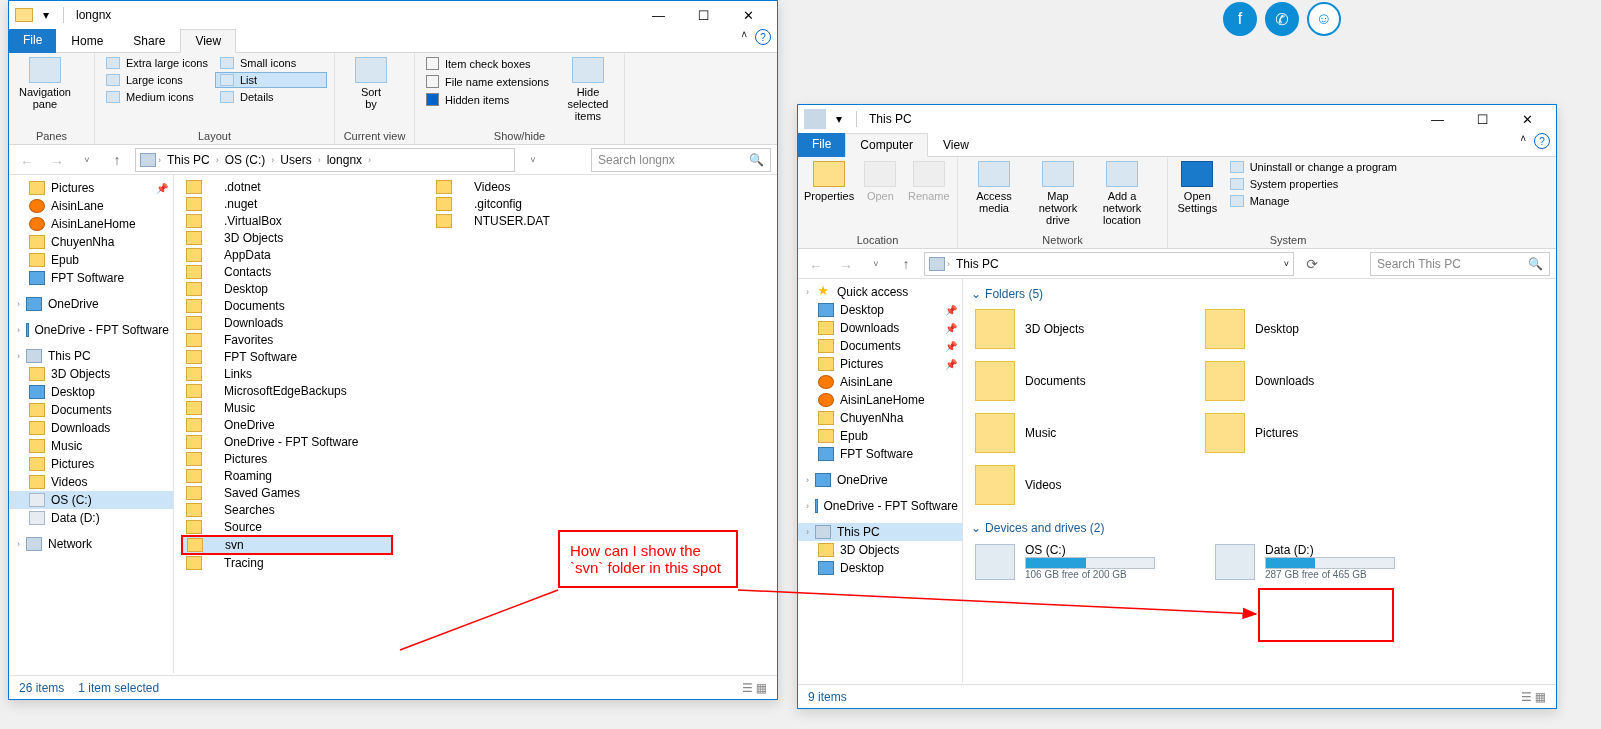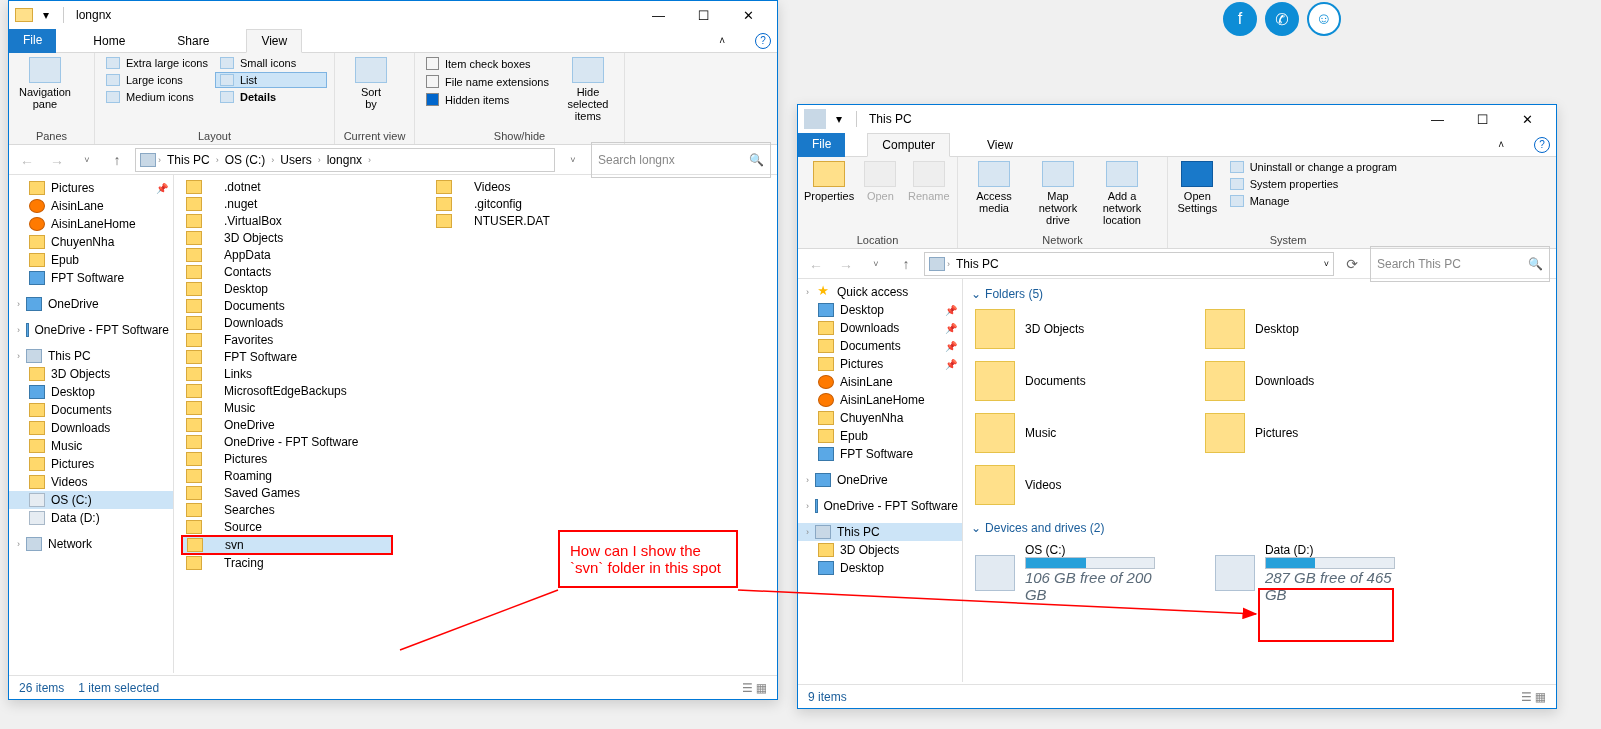--- a/index.html
+++ b/index.html
@@ -11,21 +11,21 @@
 
 .titlebar { display: flex; align-items: center; height: 28px; padding: 0 6px; font-size: 12px; }
 .titlebar .qat { display: flex; gap: 2px; }
 .titlebar .qat span { width: 22px; height: 20px; display: inline-flex; align-items: center; justify-content: center; border: 1px solid transparent; }
 .titlebar .divider { width: 1px; height: 16px; background: #ccc; margin: 0 6px; }
 .titlebar .wintitle { margin-left: 6px; }
 .titlebar .spacer { flex: 1; }
 .titlebar .wbtns { display: flex; }
 .titlebar .wbtns div { width: 45px; height: 28px; display: flex; align-items: center; justify-content: center; font-size: 13px; }
 
-.tabbar { display: flex; align-items: center; height: 24px; font-size: 12px; border-bottom: 1px solid #d9d9d9; gap: 22px; }
+.tabbar { display: flex; align-items: flex-start; height: 24px; font-size: 12px; border-bottom: 1px solid #d9d9d9; }
 .tab-file { background: #1979ca; color: #fff; padding: 4px 14px; height: 24px; }
 .tab { padding: 4px 14px; height: 24px; border: 1px solid transparent; }
 .tab.active { background: #f5f5f5; border: 1px solid #d9d9d9; border-bottom-color: #f5f5f5; }
 .rbn-spacer { flex: 1; }
 .rbn-help { width:16px;height:16px;border:1px solid #0066cc;border-radius:50%;color:#0066cc;font-size:10px;display:flex;align-items:center;justify-content:center;margin-right:6px; }
 .rbn-updown { font-size: 10px; margin: 0 8px; }
 
 .ribbon { display: flex; background: #f5f5f5; border-bottom: 1px solid #d9d9d9; height: 92px; }
 .rgroup { border-right: 1px solid #e1e1e1; padding: 2px 6px; display: flex; flex-direction: column; }
 .rgroup .body { flex: 1; display: flex; gap: 4px; }
@@ -37,21 +37,21 @@
 .smallbtn .dot { width: 14px; height: 12px; background: #d8e6f2; border: 1px solid #9ec6e6; }
 .smallbtn.sel { background: #cce4f7; border: 1px solid #7eb4e2; }
 .chkbox { width: 13px; height: 13px; border: 1px solid #888; display: inline-block; }
 
 .addrbar { display: flex; align-items: center; height: 30px; padding: 3px 6px; gap: 6px; border-bottom: 1px solid #e1e1e1; }
 .navbtn { width: 24px; height: 24px; display: flex; align-items: center; justify-content: center; color: #666; font-size: 14px; }
 .navbtn.disabled { color: #bbb; }
 .breadcrumb { flex: 1; display: flex; align-items: center; border: 1px solid #ccc; height: 24px; padding: 0 4px; font-size: 12px; gap: 2px; }
 .breadcrumb .crumb { padding: 0 4px; }
 .breadcrumb .sep { color: #888; font-size: 9px; }
-.searchbox { width: 180px; border: 1px solid #ccc; height: 36px; display: flex; align-items: center; padding: 6px 6px; font-size: 12px; color: #888; justify-content: space-between; }
+.searchbox { width: 180px; border: 1px solid #ccc; height: 24px; display: flex; align-items: center; padding: 6px 6px; font-size: 12px; color: #888; justify-content: space-between; margin-left: 40px; }
 
 .explorer-body { display: flex; height: calc(100% - 200px); }
 .win2 .explorer-body { height: calc(100% - 200px); }
 .navpane { width: 165px; border-right: 1px solid #e1e1e1; overflow: hidden; padding: 4px 0; font-size: 12px; }
 .navitem { display: flex; align-items: center; gap: 6px; padding: 2px 4px 2px 20px; white-space: nowrap; }
 .navitem.h { padding-left: 8px; }
 .navitem.sel { background: #cce4f7; }
 .navitem .pin { margin-left: auto; color: #5a7ca0; font-size: 10px; }
 .nico { width: 16px; height: 14px; display: inline-block; }
 .nico.folder { background: #ffd86b; border: 1px solid #d8a93c; }
@@ -69,21 +69,21 @@
 .fileitem.hl { outline: 2px solid #ff0000; outline-offset: -1px; }
 
 .grphead { color: #1a5d9a; font-size: 12px; padding: 4px 0; display:flex; align-items:center; gap:4px;}
 .tiles { display: flex; flex-wrap: wrap; gap: 4px 30px; }
 .tile { display: flex; align-items: center; gap: 10px; width: 200px; padding: 4px; }
 .tile .tico { width: 40px; height: 40px; background: #ffe08a; border: 1px solid #e6c24a; display:flex;align-items:center;justify-content:center;font-size:20px;}
 .drive-tile { display:flex; align-items:center; gap:10px; width:210px; padding:4px;}
 .drive-tile .dico { width:40px;height:36px;background:#e2eaf2;border:1px solid #b0c2d4;}
 .drive-tile .bar { width:130px;height:12px;border:1px solid #b8c4d0;background:#e8eef4;position:relative;}
 .drive-tile .bar .fill { position:absolute;left:0;top:0;bottom:0;background:#26a0da;}
-.drive-tile .sub { font-size:15px;color:#5a6a78;font-style:italic;}
+.drive-tile .sub { font-size:10px;color:#5a6a78;}
 
 .statusbar { position: absolute; bottom: 0; left: 0; right: 0; height: 24px; border-top: 1px solid #e1e1e1; display: flex; align-items: center; padding: 0 10px; font-size: 12px; color: #1a5d9a; gap:14px;}
 .viewicons { margin-left:auto; display:flex; gap:3px; font-size:12px; color:#888;}
 
 .annotation-box { position:absolute; border:2px solid #ff0000; color:#ff0000; font-size:15px; padding:10px; background:transparent; }
 .annotation-arrow { position:absolute; pointer-events:none; }
 .empty-target { position:absolute; border:2px solid #ff0000; background:transparent; }
 
 .social { position:absolute; top:2px; right:260px; display:flex; gap:8px;}
 .social div {width:34px;height:34px;border-radius:50%;background:#0d8dd6;border:2px solid #0d8dd6;color:#fff;display:flex;align-items:center;justify-content:center;font-size:16px;}
@@ -157,21 +157,21 @@
               <div class="smallbtn sel" style="width: 112px;">
                 <span class="dot"></span>
                 <span>List</span>
               </div>
             </div>
             <div style="display: flex; gap: 2px;">
               <div class="smallbtn" style="width: 112px;">
                 <span class="dot"></span>
                 <span>Medium icons</span>
               </div>
-              <div class="smallbtn" style="width: 112px; font-weight: bold;">
+              <div class="smallbtn" style="width: 112px;">
                 <span class="dot"></span>
                 <span>Details</span>
               </div>
             </div>
           </div>
       </div>
       <div class="label">Layout</div>
     </div>
     <div class="rgroup" style="width:80px">
       <div class="body">

